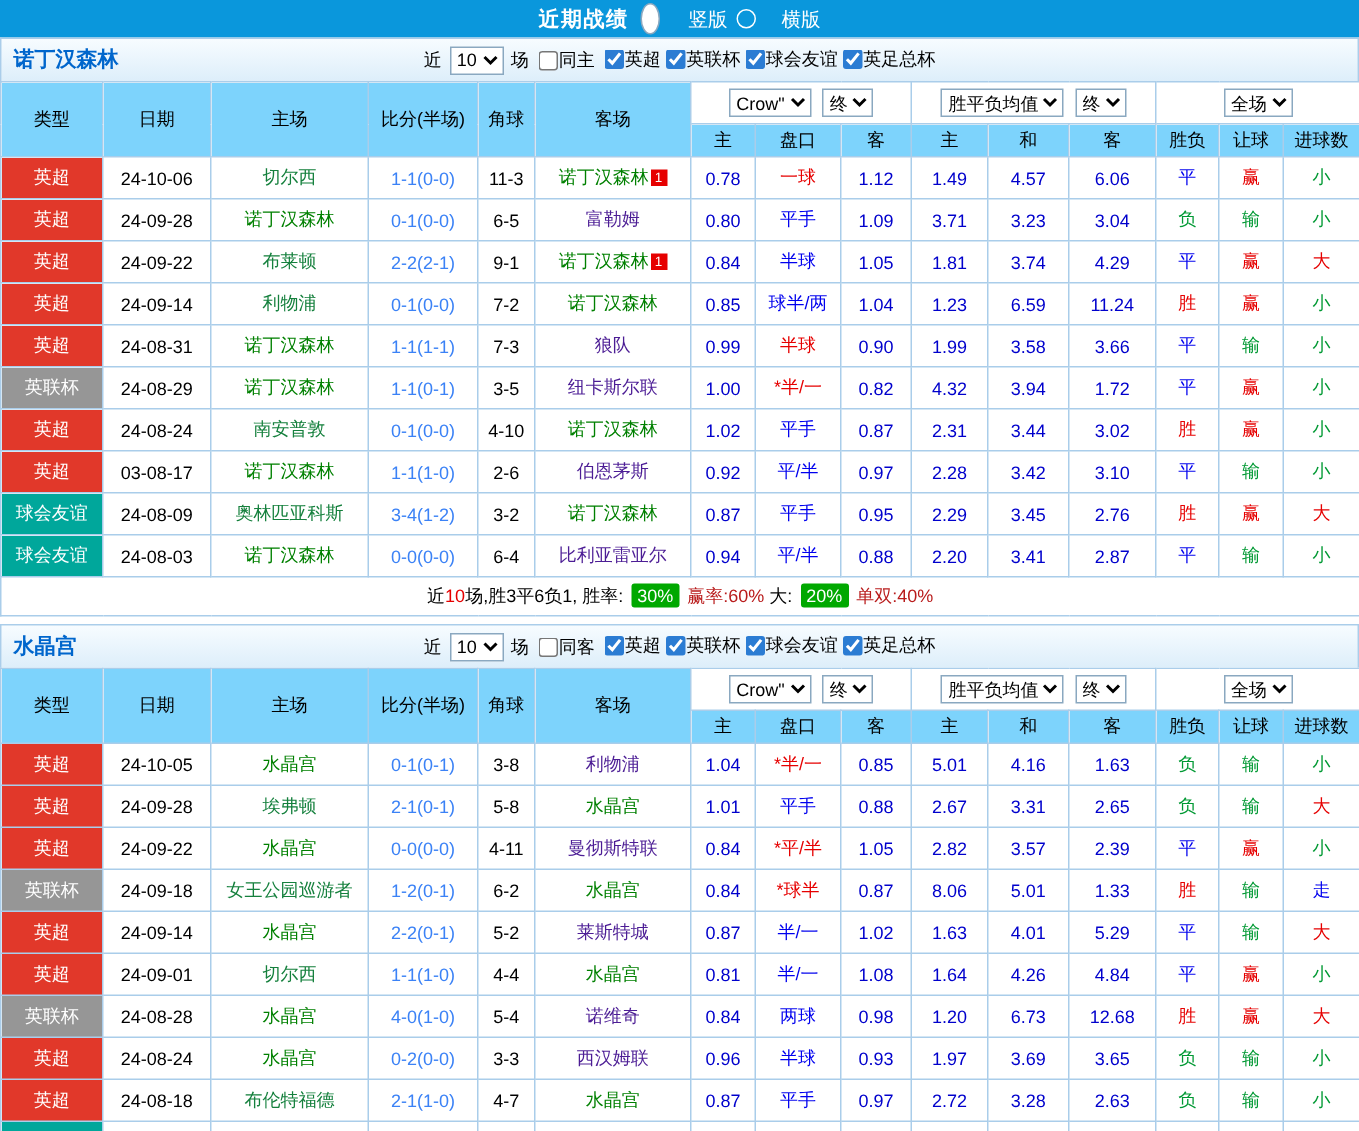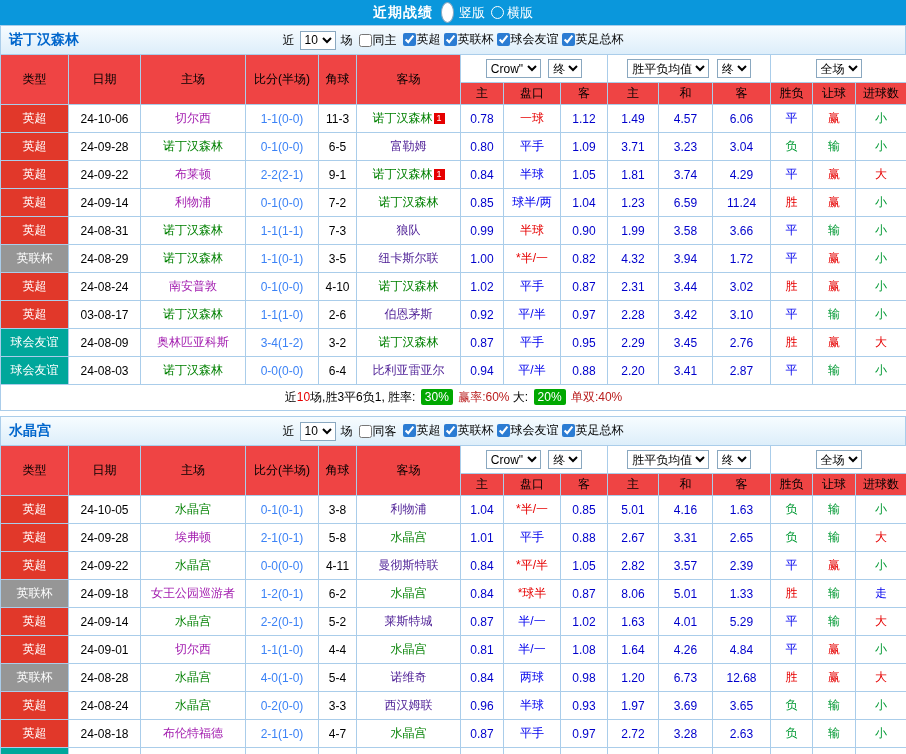--- a/index.html
+++ b/index.html
@@ -2,49 +2,49 @@
 <html><head>
 <meta charset="utf-8">
 <style>
   html,body{margin:0;padding:0}
   body{width:906px;height:754px;overflow:hidden;background:#fff;color:#000;
        font-family:"Liberation Sans","DejaVu Sans",sans-serif;font-size:12px}
 
   
   .topbar{height:25px;background:#0a97dc;color:#fff;display:flex;align-items:center;justify-content:center;gap:6px}
   .topbar .title{font-weight:bold;font-size:14px;letter-spacing:1px}
-  .radio-label{display:inline-flex;align-items:center;gap:3px;cursor:pointer;font-size:13px}
+  .radio-label{display:inline-flex;align-items:center;gap:17px;cursor:pointer;font-size:13px}
   .radio{width:11px;height:11px;border:1px solid #fff;border-radius:50%;display:inline-block;background:transparent}
   .radio.sel{background:#fff}
 
   
   .section + .section{margin-top:5px}
   .secbar{height:28px;position:relative;display:flex;align-items:center;justify-content:center;
           background:linear-gradient(#f7fcff,#ddeefa);border:1px solid #aacdea;border-bottom:none}
   .teamname{position:absolute;left:8px;color:#0066cc;font-weight:bold;font-size:14px}
   .filters{display:flex;align-items:center;gap:3px}
   .filters label,.checklist label{display:inline-flex;align-items:center;gap:1px;margin-left:3px;cursor:pointer}
   input[type=checkbox]{width:13px;height:13px;accent-color:#2b7cd3;margin:0}
   .sel{font-size:12px;height:19px;border:1px solid #8aa8c0;background:#fff;margin:0 2px}
 
   
   table{width:906px;border-collapse:collapse;table-layout:fixed}
   th,td{border:1px solid #aacdea;text-align:center;white-space:nowrap;overflow:hidden;padding:0}
-  thead th{background:#ef4444;font-weight:normal}
+  thead th{background:#7dd3fc;font-weight:normal}
   thead tr.toprow th{height:27px}
   thead tr.subrow th{height:21px}
   thead th.selcell{background:#fff}
   tbody td{height:27px}
   td.type{color:#fff}
   .t-epl{background:#e1382a}
   .t-lcup{background:#969696}
   .t-friendly{background:#00a79b}
   .c-self{color:#008000}
   .c-away{color:#4c1d95}
-  .c-home{color:#a21caf}
+  .c-home{color:#15803d}
   .score{color:#3b82f6}
   .odds{color:#0000cc}
   .c-red{color:#e60000}
   .c-green{color:#009933}
   .c-blue{color:#0000ee}
   .badge{display:inline-block;background:#e60000;color:#fff;font-size:9px;line-height:11px;width:11px;height:11px;
          margin-left:1px;vertical-align:1px;text-align:center}
   td.summary{height:25px}
   .s-k{color:#000}
   .s-red{color:#e60000}

